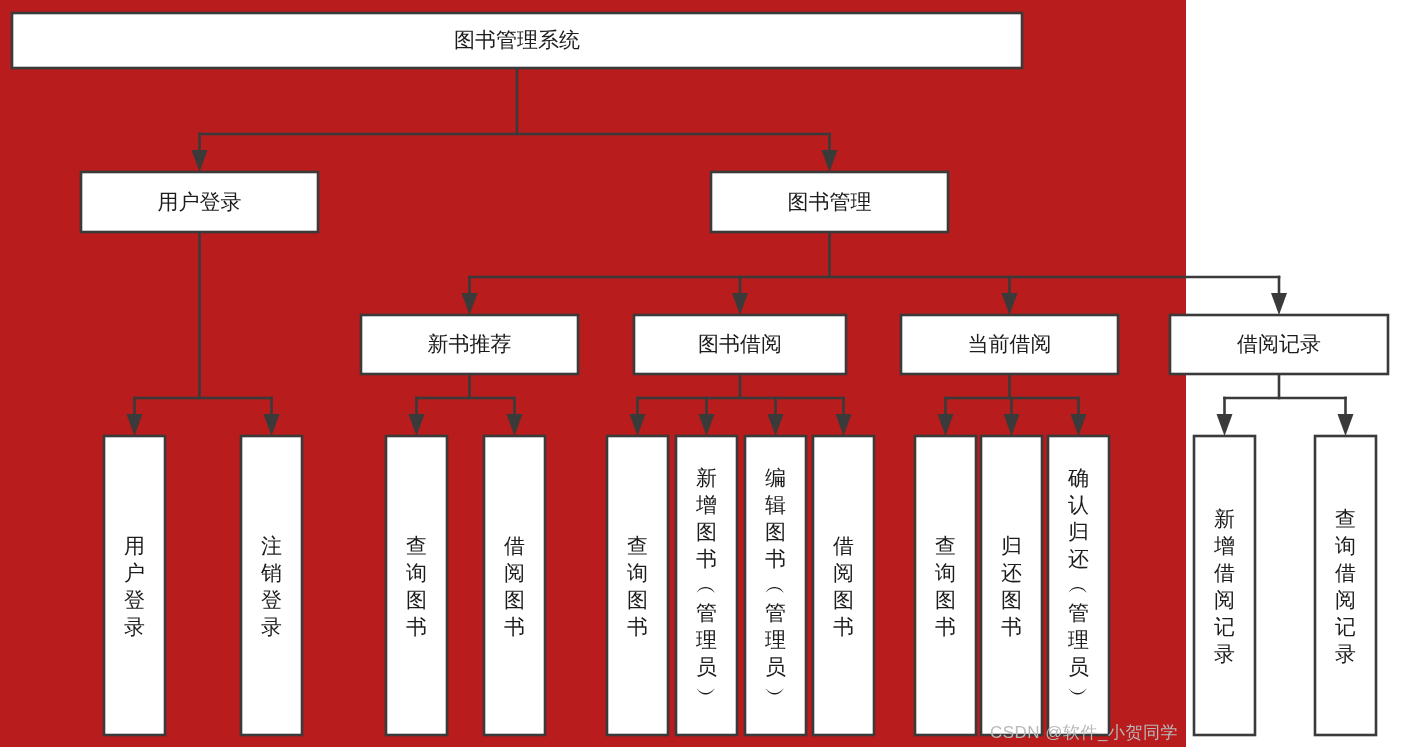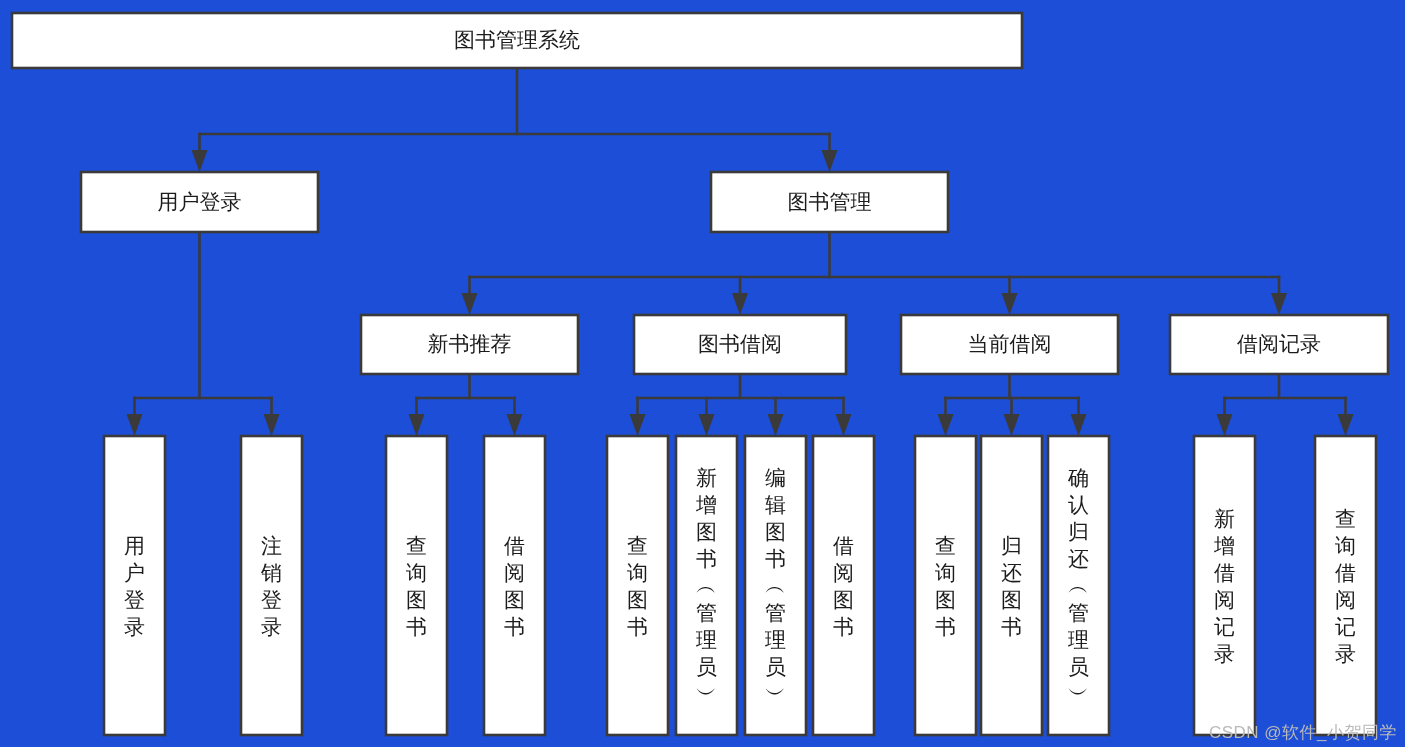--- a/index.html
+++ b/index.html
@@ -8,23 +8,23 @@
     background: #ffffff;
   }
   body {
     width: 1405px;
     height: 747px;
     font-family: "Liberation Sans", "DejaVu Sans", sans-serif;
     overflow: hidden;
   }
   #diagram-root {
     position: relative;
-    width: 1405px;
+    width: 1186px;
     height: 747px;
-    background: #1d4ed8;
+    background: #b91c1c;
   }
   svg.diagram-svg {
     position: absolute;
     left: 0;
     top: 0;
     width: 1405px;
     height: 747px;
   }
   .node-box {
     fill: #ffffff;

